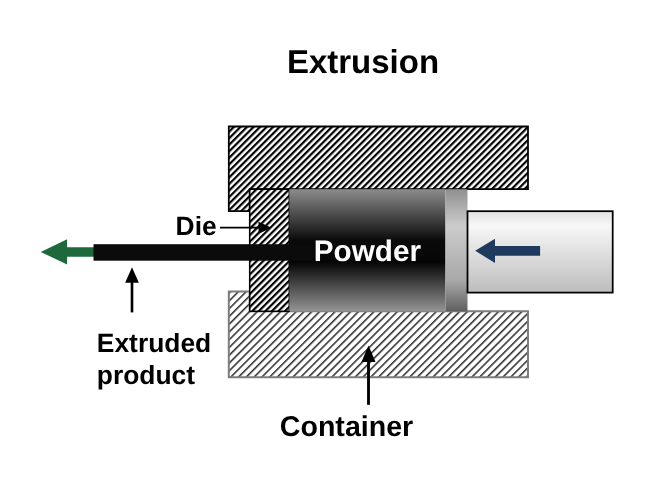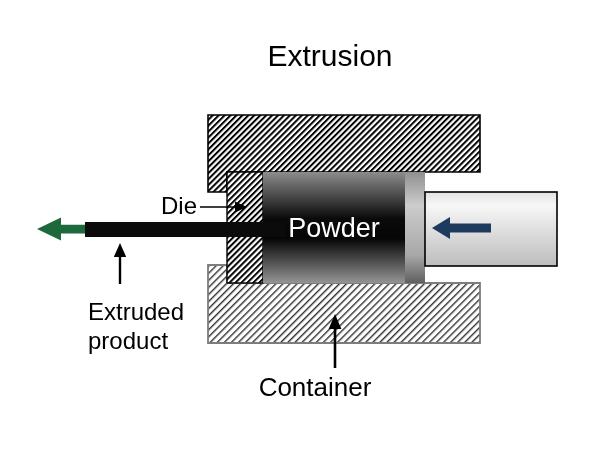--- a/index.html
+++ b/index.html
@@ -7,20 +7,21 @@
     padding: 0;
     background: #ffffff;
     font-family: "Liberation Sans", sans-serif;
   }
   .stage {
     position: relative;
     width: 600px;
     height: 450px;
     background: #ffffff;
     overflow: hidden;
+    font-weight: bold;
   }
   svg { display: block; }
   .title-text {
     font-size: 30px;
     fill: #000000;
   }
   .label-text {
     font-size: 24px;
     fill: #000000;
   }

